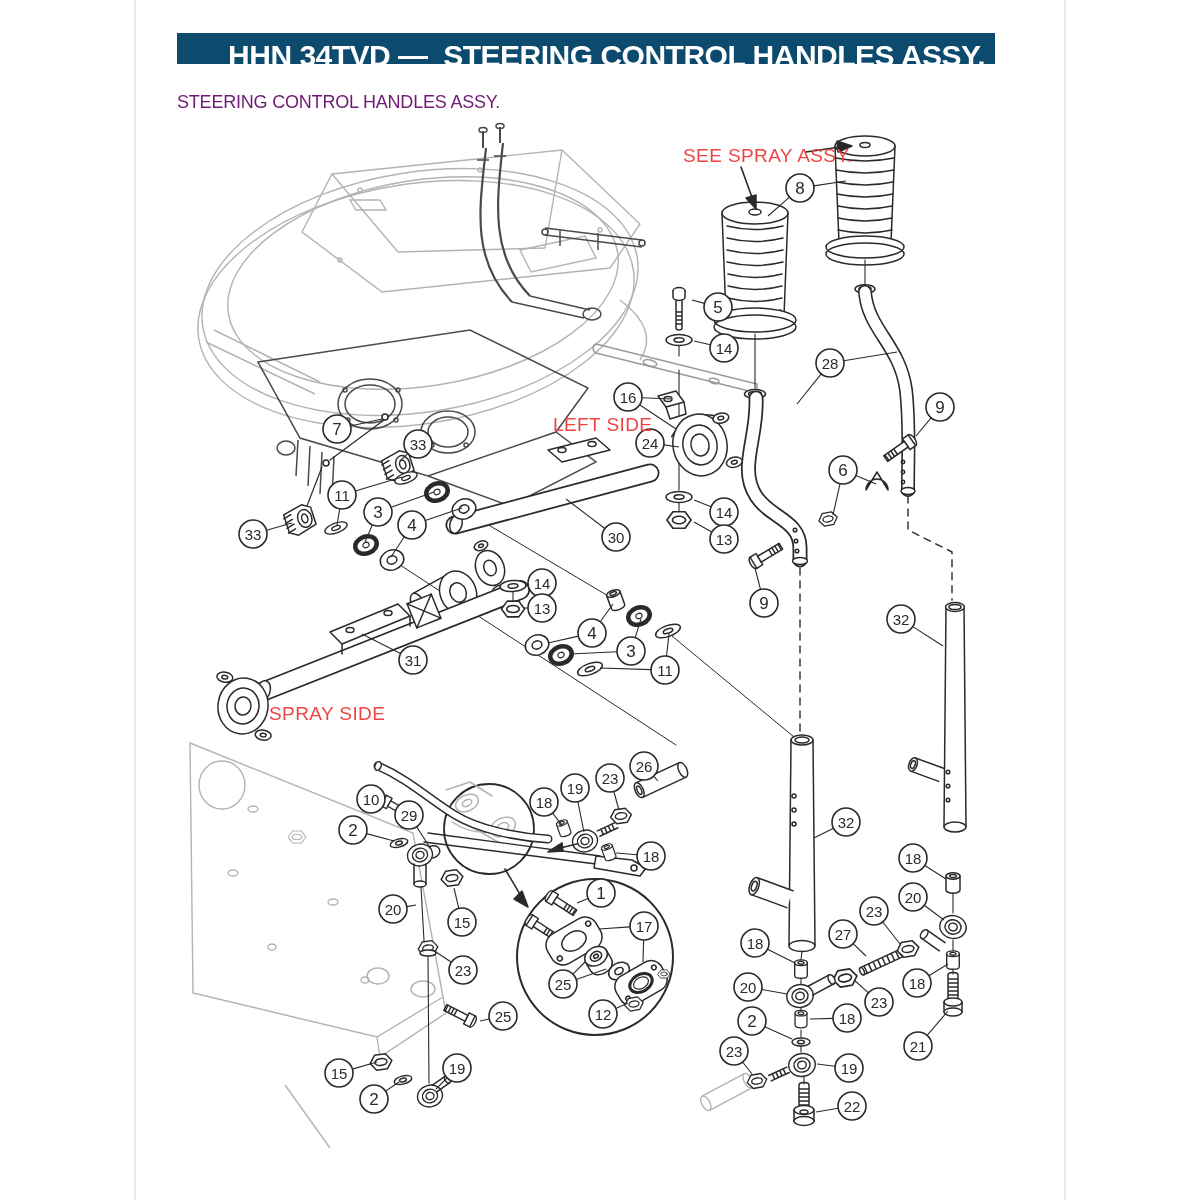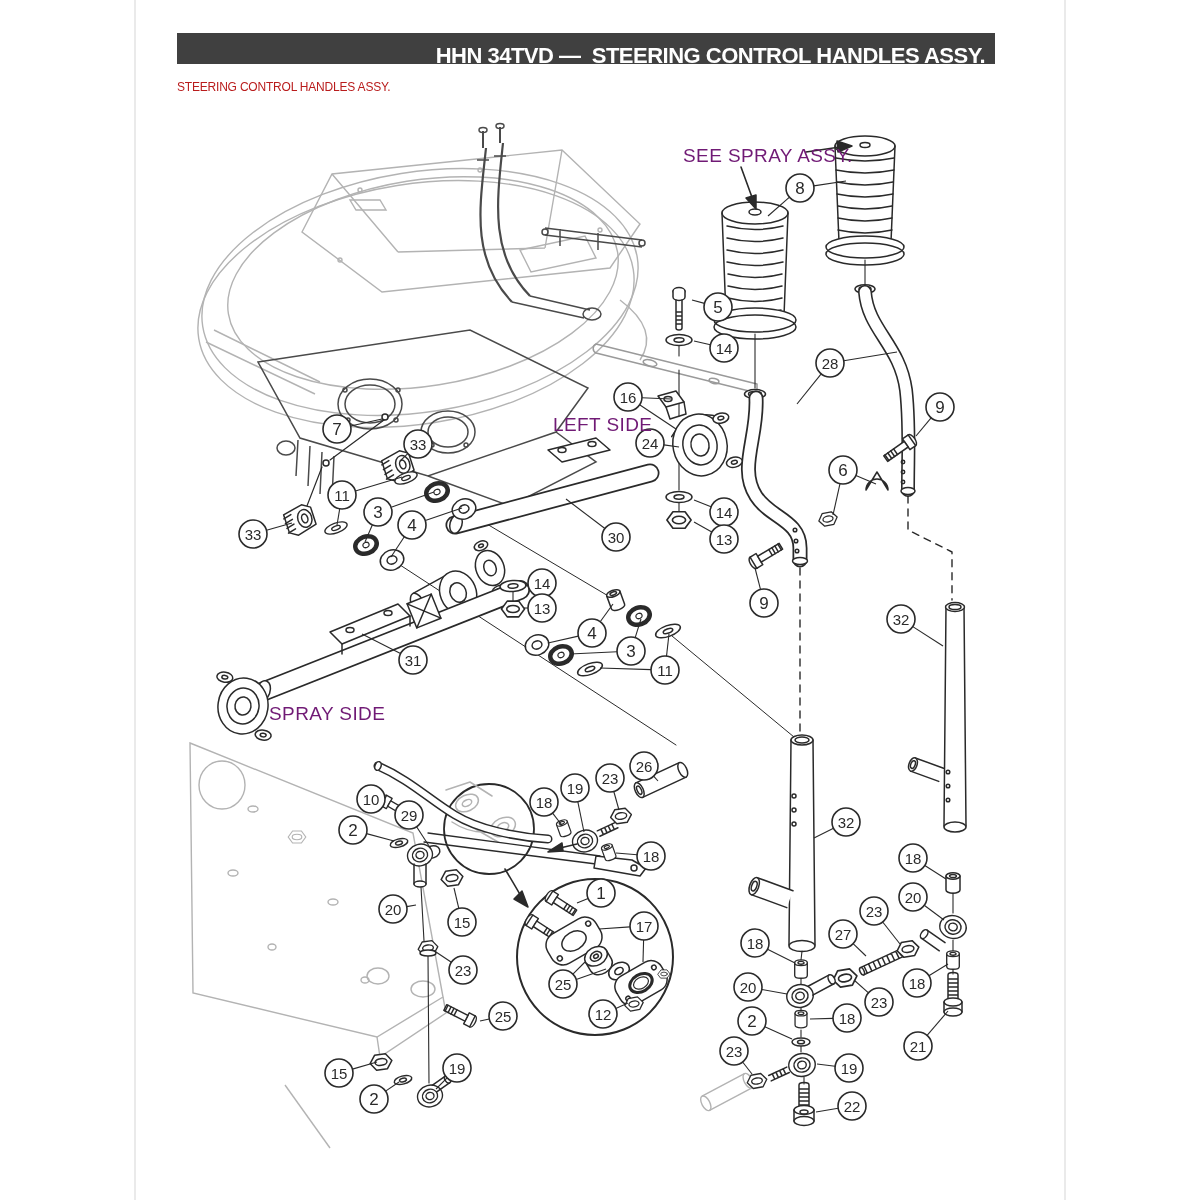--- a/index.html
+++ b/index.html
@@ -1,23 +1,23 @@
 <!DOCTYPE html>
 <html><head>
 <meta charset="utf-8">
 <style>
   html,body{margin:0;padding:0;background:#fff;}
   .page{position:relative;width:1200px;height:1200px;background:#fff;overflow:hidden;
         font-family:"Liberation Sans",sans-serif;}
-  .title-bar{position:absolute;left:177px;top:33px;width:818px;height:31px;background:#404040;
-        color:#fff;font-size:22px;font-weight:bold;letter-spacing:-0.5px;line-height:45px;
+  .title-bar{position:absolute;left:177px;top:33px;width:818px;height:31px;background:#0c4a6e;
+        color:#fff;font-size:30px;font-weight:bold;letter-spacing:-0.5px;line-height:45px;
         text-align:right;padding-right:10px;box-sizing:border-box;white-space:pre;}
-  .subtitle{position:absolute;left:177px;top:80px;font-size:12px;color:#b91c1c;
+  .subtitle{position:absolute;left:177px;top:92px;font-size:18px;color:#701a75;
         letter-spacing:-0.2px;white-space:pre;}
-  .label-layer div{position:absolute;font-size:19px;color:#701a75;letter-spacing:0.4px;white-space:pre;}
+  .label-layer div{position:absolute;font-size:19px;color:#ef4444;letter-spacing:0.4px;white-space:pre;}
   svg{position:absolute;left:0;top:0;}
   .balloon-text{font-family:"Liberation Sans",sans-serif;}
 </style>
 </head>
 <body>
 
 <div class="page">
 
   <div class="title-bar">HHN 34TVD —  STEERING CONTROL HANDLES ASSY.</div>
   <div class="subtitle">STEERING CONTROL HANDLES ASSY.</div>

